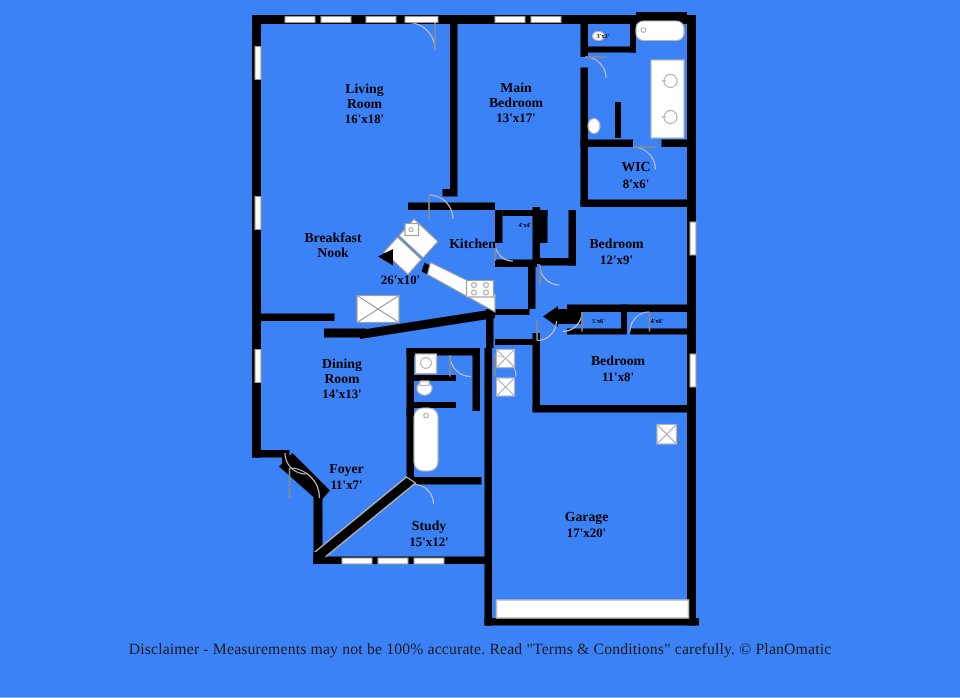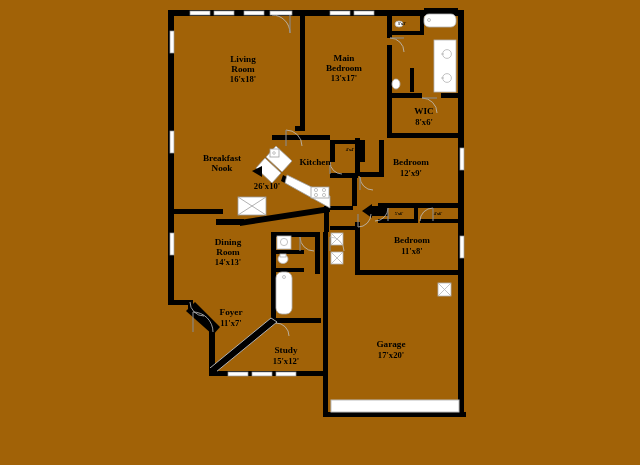--- a/index.html
+++ b/index.html
@@ -11,21 +11,21 @@
     width: 640px;
     height: 465px;
     font-family: "Liberation Serif", serif;
     overflow: hidden;
     position: relative;
   }
   #floorplan-page {
     position: relative;
     width: 640px;
     height: 465px;
-    background: #a16207;
+    background: #3b82f6;
   }
   #plan-canvas {
     position: absolute;
     left: 0;
     top: 0;
     width: 640px;
     height: 465px;
   }
   #disclaimer-bar {
     position: absolute;
@@ -355,14 +355,15 @@
 
     <g>
       <text class="tiny-dim" x="402" y="25">3'x3'</text>
       <text class="tiny-dim" x="350" y="151">4'x4'</text>
       <text class="tiny-dim" x="399" y="215">5'x6'</text>
       <text class="tiny-dim" x="438" y="215">4'x6'</text>
     </g>
 
   </svg>
 
+  <div id="disclaimer-bar">Disclaimer - Measurements may not be 100% accurate. Read "Terms &amp; Conditions" carefully. © PlanOmatic</div>
 
 </div>
 
 </body></html>

